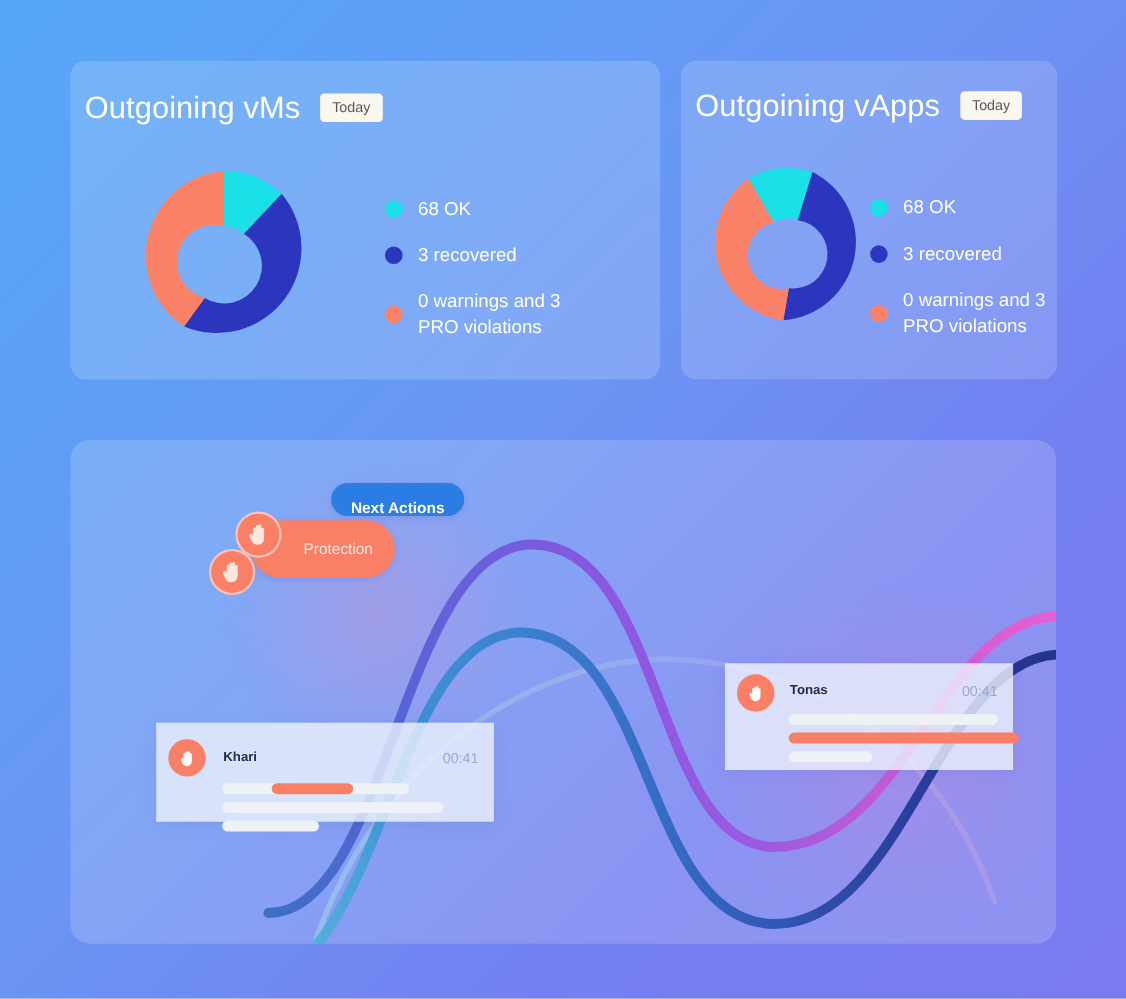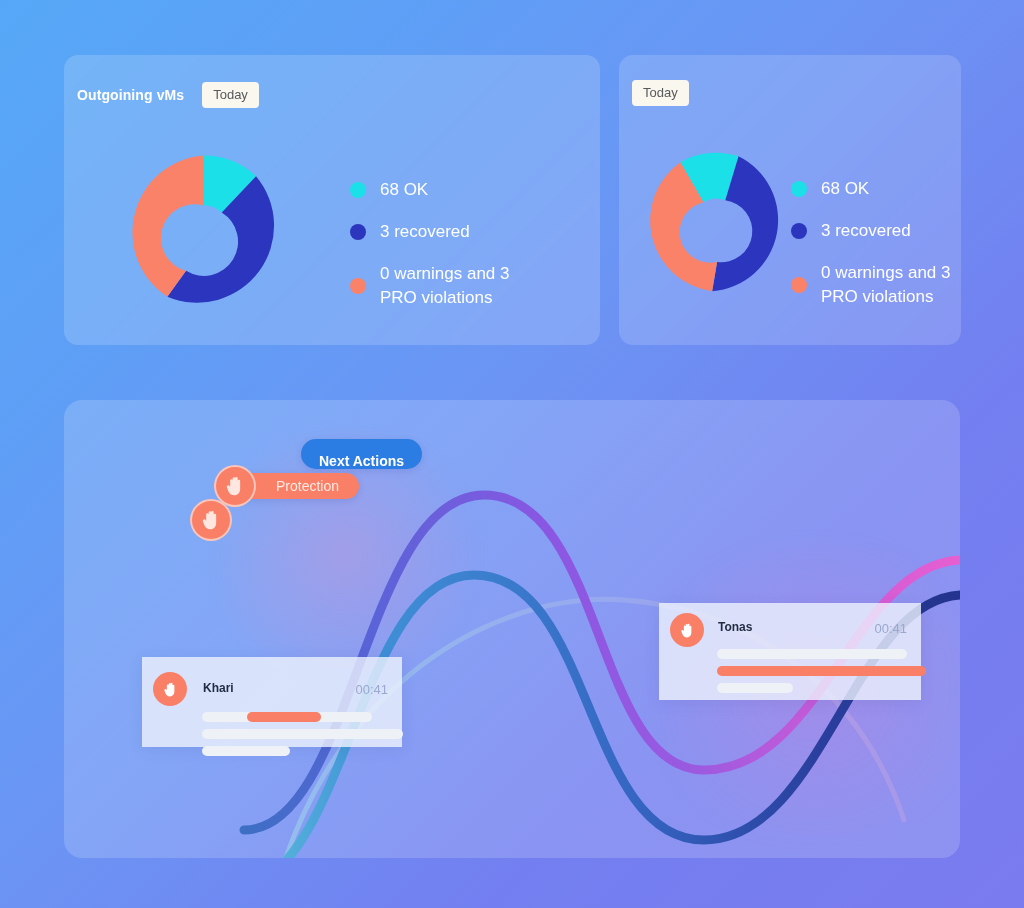--- a/index.html
+++ b/index.html
@@ -46,22 +46,22 @@
     position: absolute;
     display: flex;
     align-items: center;
     gap: 18px;
   }
   #card-vms .card-head { left: 13px; top: 27px; }
   #card-vapps .card-head { left: 13px; top: 25px; }
 
   .card-title {
     color: #ffffff;
-    font-size: 14px;
-    font-weight: 700;
+    font-size: 28px;
+    font-weight: 400;
     letter-spacing: 0.1px;
     white-space: nowrap;
   }
 
   .today-badge {
     background: #faf7ef;
     color: #58595c;
     font-size: 13px;
     padding: 6px 11px 7px;
     border-radius: 4px;
@@ -144,42 +144,42 @@
     align-items: center;
     white-space: nowrap;
     box-shadow: 0 2px 7px rgba(40,60,140,0.14);
   }
   .pill.blue   { background: #2b7de3; }
   .pill.coral  { background: #f97f66; font-weight: 400; color: #ffe9e4; }
 
   #pill-next       { left: 301px; top: 439px; align-items: flex-end; }
   #pill-followup   { left: 329px; top: 487px; }
   #pill-sales      { left: 205px; top: 554px; }
-  #pill-protection { left: 164px; top: 475px; height: 26px; padding: 0 20px 0 48px; }
+  #pill-protection { left: 164px; top: 475px; height: 52px; padding: 0 20px 0 48px; }
 
   .hand-badge {
     position: absolute;
     border-radius: 50%;
     background: #f97f66;
     border: 2px solid rgba(255,255,255,0.55);
     display: flex;
     align-items: center;
     justify-content: center;
   }
   #hand-1 { left: 150px; top: 464px; width: 42px; height: 42px; }
   #hand-2 { left: 126px; top: 498px; width: 42px; height: 42px; }
   .hand-badge svg { width: 20px; height: 22px; display:block; }
 
   
   .contact-card {
     position: absolute;
     background: rgba(238,243,253,0.80);
     box-shadow: 0 3px 14px rgba(50,70,150,0.10);
   }
-  #card-khari { left: 142px; top: 657px; width: 260px; height: 90px; }
+  #card-khari { left: 142px; top: 657px; width: 307px; height: 90px; }
   #card-tonas { left: 659px; top: 603px; width: 262px; height: 97px; }
 
   .cc-avatar {
     position: absolute;
     width: 34px; height: 34px;
     border-radius: 50%;
     background: #f97f66;
     display: flex; align-items: center; justify-content: center;
   }
   #card-khari .cc-avatar { left: 11px; top: 15px; }
@@ -265,20 +265,21 @@
       <div class="legend-row two-line">
         <span class="legend-dot" style="background:#fa8268"></span>
         <span class="legend-label" style="max-width:160px">0 warnings and 3 PRO violations</span>
       </div>
     </div>
   </div>
 
   <div class="stat-card" id="card-vapps">
 
     <div class="card-head">
+      <div class="card-title">Outgoining vApps</div>
       <div class="today-badge">Today</div>
     </div>
 
     <div class="donut-wrap" id="donut-vapps">
       <svg viewBox="0 0 100 100">
 
         <g transform="rotate(-30 50 50)">
           <path d="M 50 6 A 44 44 0 0 1 82.94 20.77 L 62.3 40.16 A 15.5 15.5 0 0 0 50 34.5 Z" fill="#1ce0e8"></path>
           <path d="M 82.94 20.77 A 44 44 0 0 1 27.2 84.76 L 38.86 70.63 A 15.5 15.5 0 0 0 62.3 40.16 Z" fill="#2b35bd"></path>
           <path d="M 27.2 84.76 A 44 44 0 0 1 50 6 L 50 34.5 A 15.5 15.5 0 0 0 38.86 70.63 Z" fill="#fa8268"></path>

